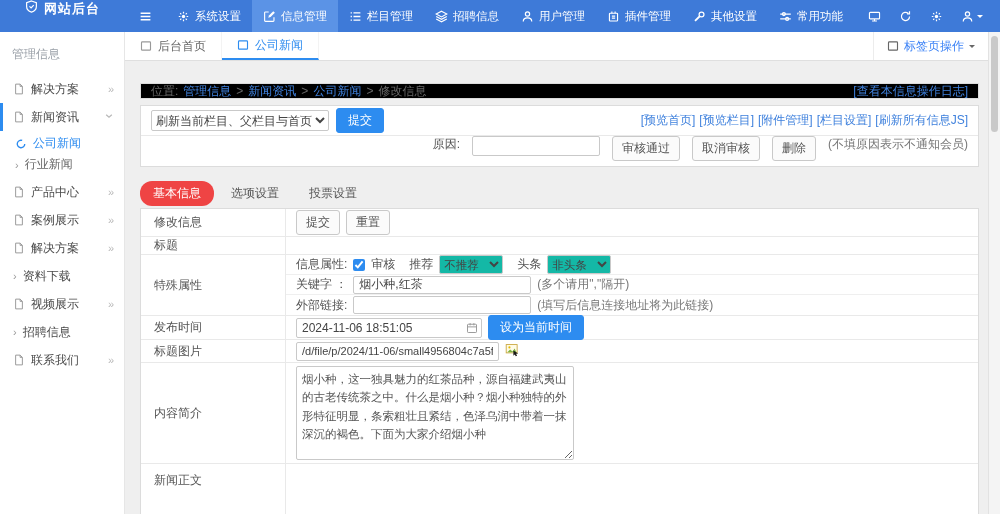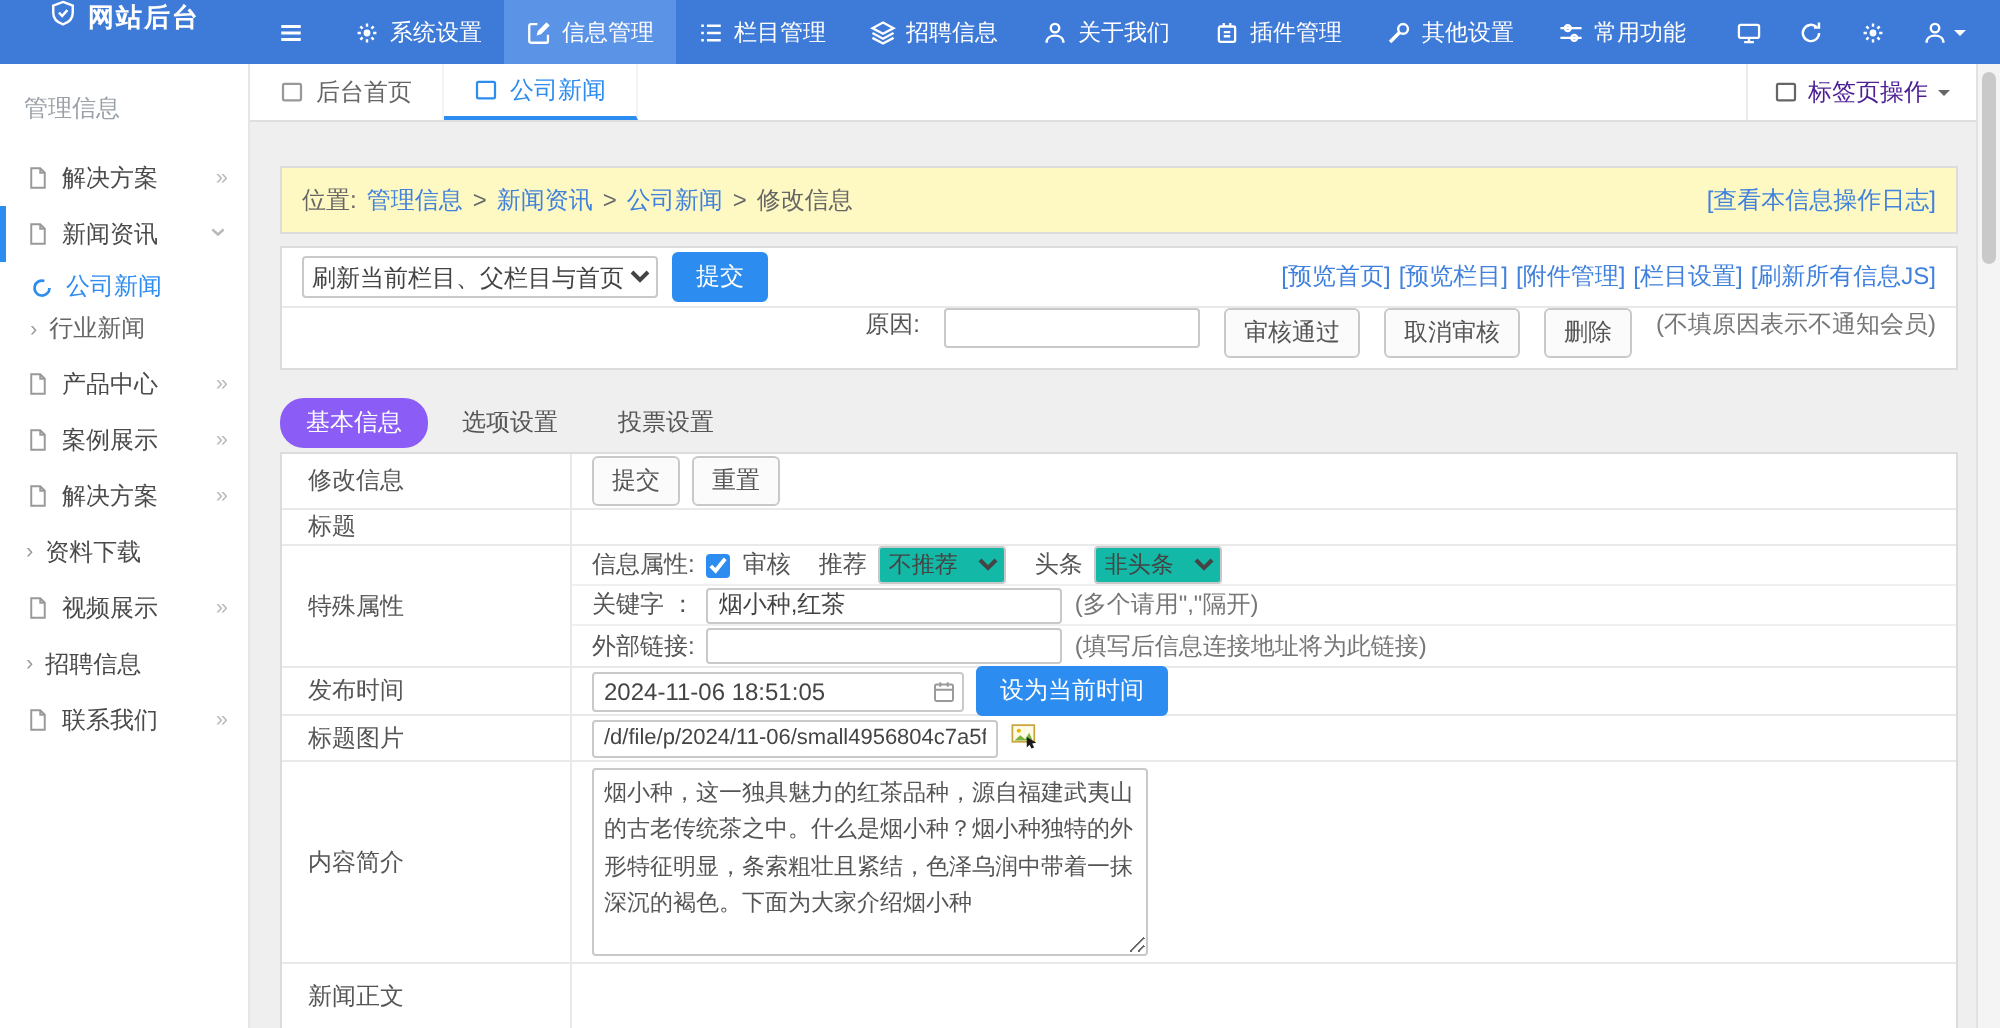--- a/index.html
+++ b/index.html
@@ -32,54 +32,54 @@
   .sb-sub{height:21px;display:flex;align-items:center;gap:6px;padding-left:15px;color:#666;cursor:pointer}
   .sb-sub.current{color:#2d8cf0}
   .sb-pre{color:#9a9a9a;font-size:11px}
 
   
   .tabbar{position:absolute;top:32px;left:125px;width:863px;height:29px;background:#fff;
     border-bottom:1px solid #dfdfdf;display:flex;align-items:stretch}
   .tab{display:flex;align-items:center;gap:6px;padding:0 15px;color:#666;cursor:pointer;border-right:1px solid #f3f3f3}
   .tab.active{color:#2d8cf0;border-bottom:2px solid #2d8cf0}
   .tab-actions{margin-left:auto;display:flex;align-items:center;gap:5px;padding:0 13px;
-    border-left:1px solid #ececec;color:#4c1d95;cursor:pointer}
+    border-left:1px solid #ececec;color:#3b82f6;cursor:pointer}
   .caret-g{width:0;height:0;border:3.5px solid transparent;border-top-color:#666;margin-top:4px}
 
   
   .scrollbar{position:absolute;top:32px;right:0;width:12px;height:482px;background:#f4f4f4;border-left:1px solid #e2e2e2}
   .scroll-thumb{position:absolute;top:4px;left:2px;width:7px;height:96px;background:#c9c9c9;border-radius:4px}
 
   
   .content{position:absolute;top:62px;left:125px;width:863px;height:452px;background:#efefef;
     padding:21px 9px 0 15px;overflow:hidden}
   .blue-link{color:#3f81dd;text-decoration:none;cursor:pointer;white-space:nowrap}
 
-  .bc-box{background:#fef9c3;border:1px solid #dcdcdc;height:34px;display:flex;align-items:center;
+  .bc-box{background:#000000;border:1px solid #dcdcdc;height:16px;display:flex;align-items:center;
     justify-content:space-between;padding:0 10px;margin-bottom:6px}
   .crumbs{display:flex;align-items:center;gap:5px;color:#666}
 
   .action-box{background:#fff;border:1px solid #dcdcdc;margin-bottom:14px}
   .action-row1{height:30px;border-bottom:1px solid #e9e9e9;display:flex;align-items:center;padding:0 10px;gap:7px}
   .links-right{margin-left:auto;display:flex;gap:4px}
   .action-row2{height:30px;display:flex;align-items:flex-start;justify-content:flex-end;padding:0 10px;gap:12px;color:#555}
 
   .sel{height:21px;font-size:12px;color:#444;border:1px solid #c9c9c9;background:#fff;border-radius:2px;font-family:inherit}
   .sel.w178{width:178px}
   .sel-sm{height:19px;width:64px;font-size:11.5px;color:#444;border:1px solid #c9c9c9;background:#14b8a6;border-radius:2px;font-family:inherit}
   .btn-blue{background:#2d8cf0;color:#fff;border:1px solid #2d8cf0;border-radius:3px;
     font-size:12px;padding:3px 11px;cursor:pointer;font-family:inherit;white-space:nowrap}
   .btn-gray{background:#fbfbfb;border:1px solid #c9c9c9;border-radius:3px;color:#555;
     font-size:12px;padding:3px 9px;cursor:pointer;font-family:inherit;white-space:nowrap}
   .inp{height:20px;border:1px solid #c9c9c9;border-radius:2px;padding:0 5px;font-size:12px;color:#444;font-family:inherit}
   .reason-input{width:128px}
 
   .form-tabs{display:flex;gap:4px;margin-bottom:2px}
   .ftab{padding:4px 13px;color:#555;cursor:pointer}
-  .ftab.active{background:#8b5cf6;color:#fff;border-radius:12px}
+  .ftab.active{background:#ef4444;color:#fff;border-radius:12px}
 
   .form-table{background:#fff;border:1px solid #dcdcdc}
   .frow{display:flex;border-bottom:1px solid #e9e9e9}
   .frow:last-child{border-bottom:none}
   .flabel{width:145px;flex:none;border-right:1px solid #e9e9e9;display:flex;align-items:center;
     padding-left:13px;color:#555}
   .flabel.top{align-items:flex-start;padding-top:8px}
   .fcontent{flex:1;display:flex;flex-direction:column;justify-content:center;min-width:0}
   .subrow{display:flex;align-items:center;padding:0 10px;gap:6px}
   .subrow.bb{border-bottom:1px solid #efefef}
@@ -158,21 +158,21 @@
         </span>
       <span>招聘信息</span>
     </div>
     <div class="nav-item">
       <span>
           <svg class="ic" viewBox="0 0 16 16" fill="none" stroke="currentColor" stroke-width="1.5">
             <circle cx="8" cy="5" r="2.6"></circle>
             <path d="M2.8 14c0-2.9 2.3-4.4 5.2-4.4s5.2 1.5 5.2 4.4"></path>
           </svg>
         </span>
-      <span>关于我们</span>
+      <span>用户管理</span>
     </div>
     <div class="nav-item">
       <span>
           <svg class="ic" viewBox="0 0 16 16" fill="none" stroke="currentColor" stroke-width="1.4">
             <rect x="3" y="4" width="10" height="9.5" rx="1"></rect>
             <path d="M6 4V1.8M10 4V1.8M6 7.5h4M6 10h4"></path>
           </svg>
         </span>
       <span>插件管理</span>
     </div>

